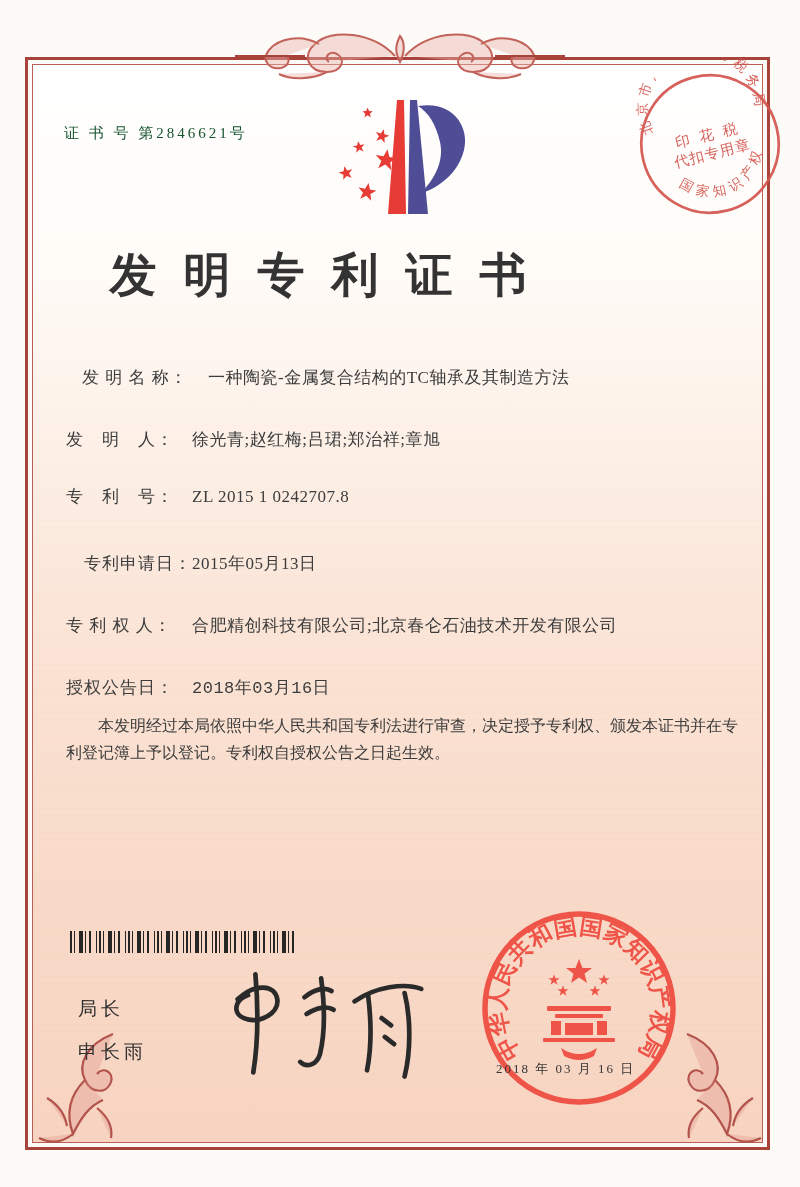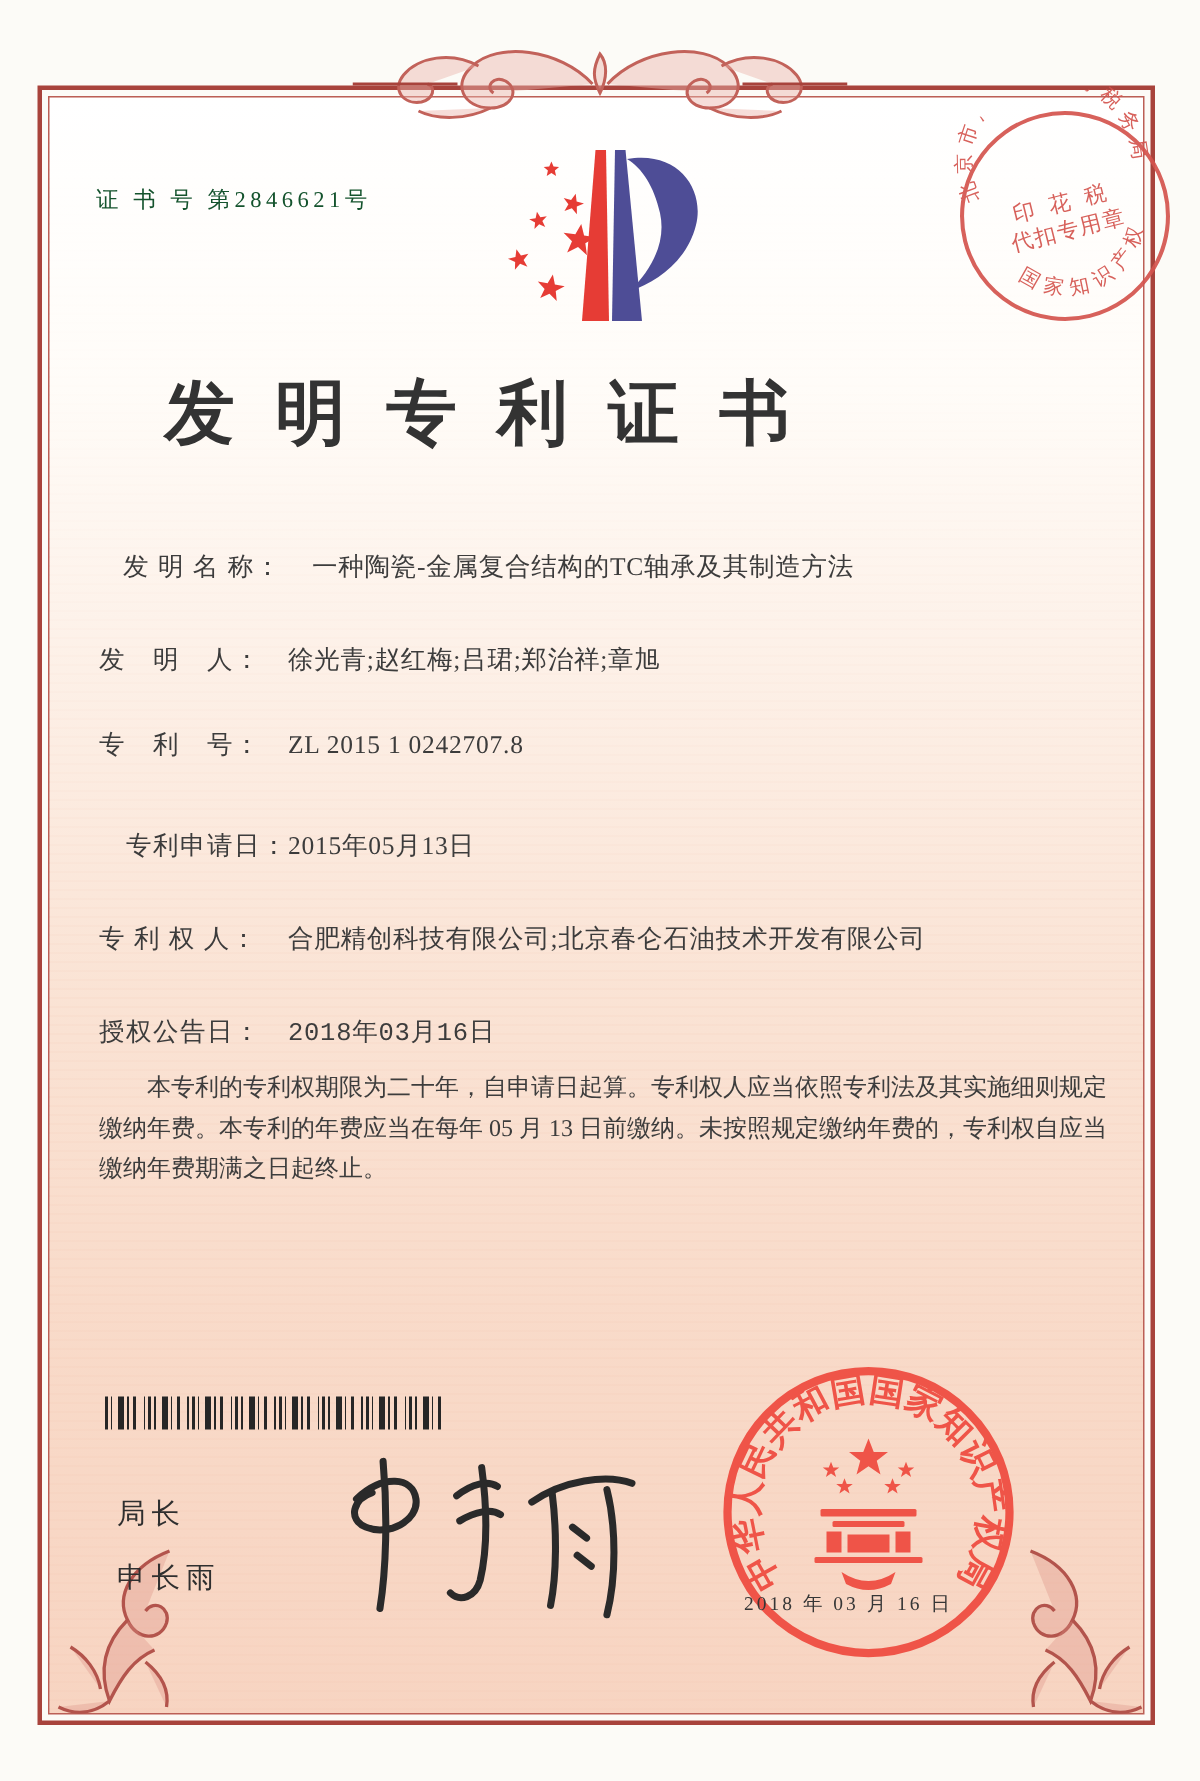--- a/index.html
+++ b/index.html
@@ -172,21 +172,21 @@
   </div>
   <div class="field-row fr4">
     <span class="lbl">专 利 权 人：</span><span class="val">合肥精创科技有限公司;北京春仑石油技术开发有限公司</span>
   </div>
   <div class="field-row fr5">
     <span class="lbl">授权公告日：</span><span class="val">2018年03月16日</span>
   </div>
 </div>
 
 <div class="body-text">
-  <p>本专利的专利权期限为二十年，自申请日起算。专利权人应当依照专利法及其实施细则规定缴纳年费。本专利的年费应当在每年 05 月 13 日前缴纳。未按照规定缴纳年费的，专利权自应当缴纳年费期满之日起终止。</p>
+  <p>本发明经过本局依照中华人民共和国专利法进行审查，决定授予专利权、颁发本证书并在专利登记簿上予以登记。专利权自授权公告之日起生效。</p>
 </div>
 
 <div class="barcode"></div>
 
 <div class="director">
   <div>局长</div>
   <div>申长雨</div>
 </div>
 
 <svg class="signature" viewBox="0 0 230 115">

